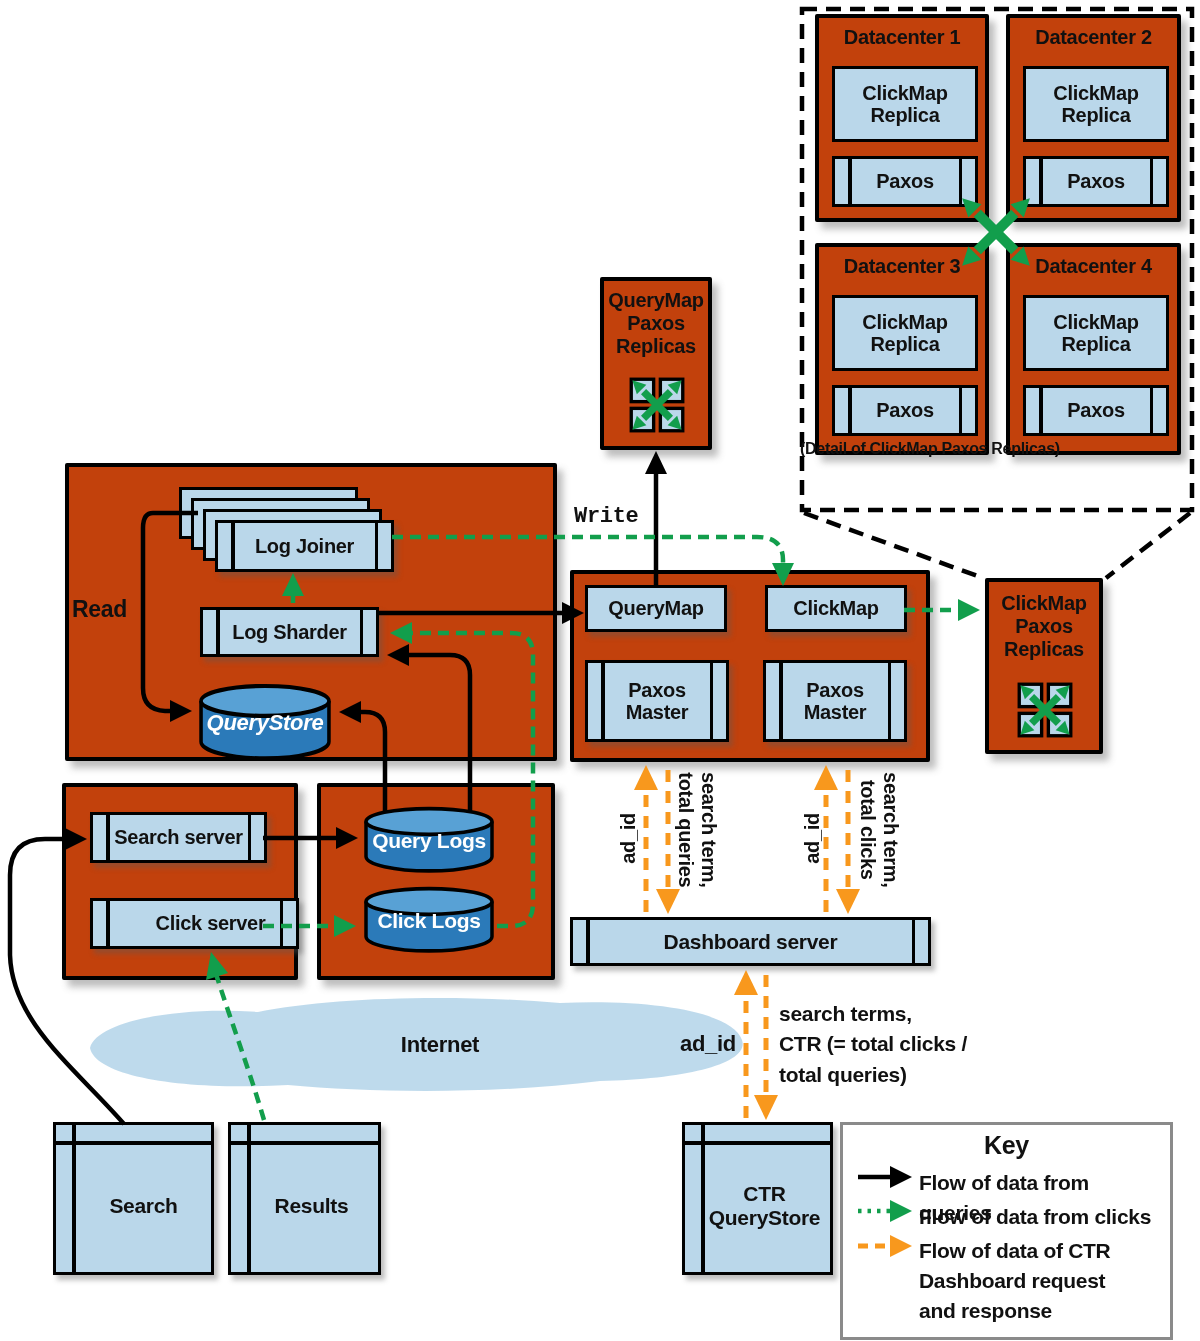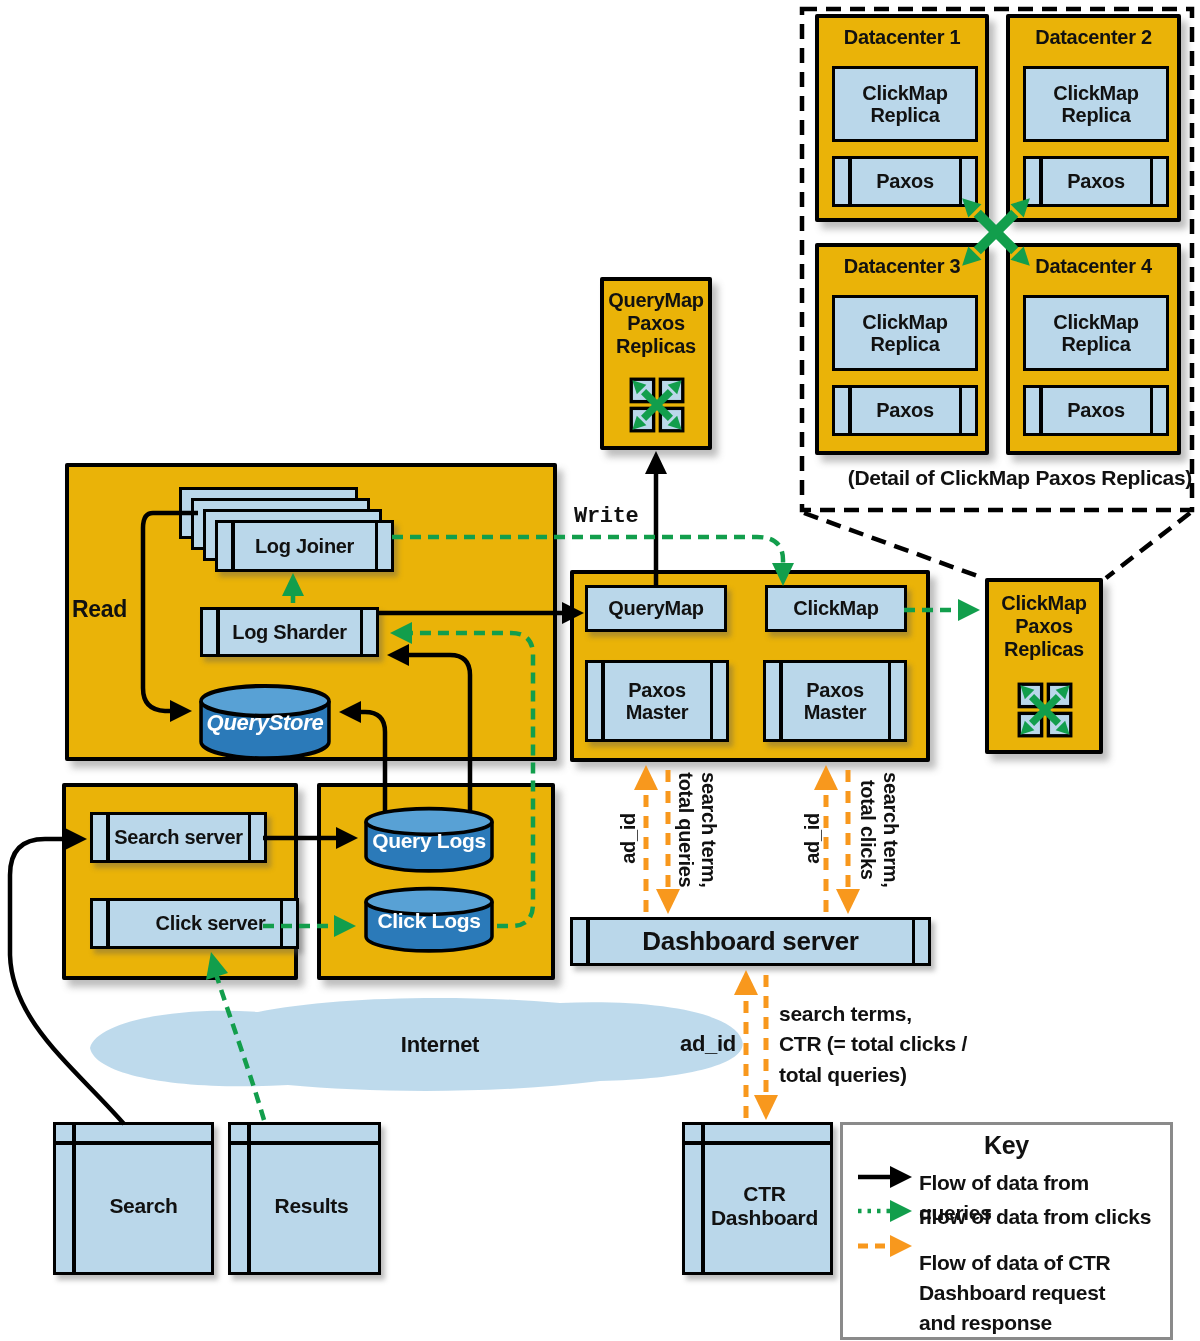--- a/index.html
+++ b/index.html
@@ -1,19 +1,19 @@
 <!DOCTYPE html>
 <html><head>
 <meta charset="utf-8">
 <style>
   html,body{margin:0;padding:0;background:#fff;}
   #diagram{position:relative;width:1200px;height:1341px;background:#fff;overflow:hidden;
     font-family:"Liberation Sans",sans-serif;color:#111;letter-spacing:-0.3px;}
   
-  .panel{position:absolute;background:#eab308;border:4px solid #000;border-radius:2px;
+  .panel{position:absolute;background:#c2410c;border:4px solid #000;border-radius:2px;
     box-shadow:6px 7px 7px rgba(110,110,110,.45);}
   
   .node{position:absolute;background:#bad7ea;border:3.5px solid #000;display:flex;
     align-items:center;justify-content:center;text-align:center;font-weight:600;
     font-size:20px;line-height:1.12;box-shadow:4px 5px 5px rgba(90,90,90,.4);}
   .flat{box-shadow:none;}
   .ml{white-space:pre-line;}
   
   .ebar::before,.ebar::after{content:"";position:absolute;top:0;bottom:0;width:3.5px;background:#000;}
   .ebar::before{left:13px;} .ebar::after{right:13px;}
@@ -63,21 +63,21 @@
     <div class="node flat ml dc-replica">ClickMap
 Replica</div>
     <div class="node flat ebar dc-paxos">Paxos</div>
   </div>
   <div class="panel" style="left:1006px;top:243px;width:167px;height:204px;">
     <div class="dc-title">Datacenter 4</div>
     <div class="node flat ml dc-replica">ClickMap
 Replica</div>
     <div class="node flat ebar dc-paxos">Paxos</div>
   </div>
-  <div class="lbl" style="left:800px;top:466px;width:392px;text-align:right;font-size:21px;">(Detail of ClickMap Paxos Replicas)</div>
+  <div class="lbl" style="left:800px;top:440px;width:392px;text-align:left;font-size:16px;">(Detail of ClickMap Paxos Replicas)</div>
 
   <div class="icon-x" style="left:960px;top:196px;width:72px;height:72px;">
     <svg viewBox="0 0 100 100">
       <g stroke="#129e4c" stroke-width="14" fill="#129e4c">
         <line x1="24" y1="24" x2="76" y2="76"></line>
           <line x1="76" y1="24" x2="24" y2="76"></line>
         <polygon points="3,3 11.5,29.9 29.9,11.5" stroke="none"></polygon>
         <polygon points="97,97 70.1,88.5 88.5,70.1" stroke="none"></polygon>
         <polygon points="97,3 70.1,11.5 88.5,29.9" stroke="none"></polygon>
         <polygon points="3,97 11.5,70.1 29.9,88.5" stroke="none"></polygon>
@@ -171,46 +171,46 @@
 
   <div class="panel" style="left:570px;top:570px;width:352px;height:184px;"></div>
   <div class="node" style="left:585px;top:585px;width:136px;height:41px;">QueryMap</div>
   <div class="node" style="left:765px;top:585px;width:136px;height:41px;">ClickMap</div>
   <div class="node ebar ml" style="left:585px;top:660px;width:138px;height:76px;">Paxos
 Master</div>
   <div class="node ebar ml" style="left:763px;top:660px;width:138px;height:76px;">Paxos
 Master</div>
   <div class="lbl" style="left:574px;top:504px;font-size:22px;font-family:Liberation Mono, monospace;">Write</div>
 
-  <div class="node ebar" style="left:570px;top:917px;width:355px;height:43px;font-size:26px;">Dashboard server</div>
+  <div class="node ebar" style="left:570px;top:917px;width:355px;height:43px;font-size:21px;">Dashboard server</div>
 
   <div class="vlabel" style="left:598px;top:827px;width:60px;transform:rotate(-90deg);">ad_id</div>
   <div class="vlabel ml" style="left:639px;top:807px;width:116px;transform:rotate(90deg);">search term,
 total queries</div>
   <div class="vlabel" style="left:782px;top:827px;width:60px;transform:rotate(-90deg);">ad_id</div>
   <div class="vlabel ml" style="left:821px;top:807px;width:116px;transform:rotate(90deg);">search term,
 total clicks</div>
 
   <div class="lbl" style="left:662px;top:1031px;width:74px;text-align:right;font-size:22px;">ad_id</div>
   <div class="lbl ml" style="left:779px;top:999px;width:240px;font-size:21px;line-height:1.45;">search terms,
 CTR (= total clicks /
 total queries)</div>
 
   <div class="lbl" style="left:380px;top:1032px;width:120px;text-align:center;font-size:22px;font-weight:600;">Internet</div>
 
   <div class="node ml winbox" style="left:53px;top:1122px;width:135px;height:133px;padding-left:20px;">Search</div>
   <div class="node ml winbox" style="left:228px;top:1122px;width:133px;height:133px;">Results</div>
   <div class="node ml winbox" style="left:682px;top:1122px;width:131px;height:133px;">CTR
-Dashboard</div>
+QueryStore</div>
 
   <div class="keybox" style="left:840px;top:1122px;width:327px;height:212px;">
     <div class="key-title">Key</div>
     <div class="key-entry" style="left:76px;top:43px;width:245px;">Flow of data from queries</div>
     <div class="key-entry" style="left:76px;top:77px;width:245px;">Flow of data from clicks</div>
-    <div class="key-entry" style="left:76px;top:111px;width:228px;margin-top:12px;">Flow of data of CTR Dashboard request and response</div>
+    <div class="key-entry" style="left:76px;top:111px;width:228px;">Flow of data of CTR Dashboard request and response</div>
   </div>
 
   <svg id="flows" width="1200" height="1341" viewBox="0 0 1200 1341">
 
     <path d="M 90,1048 C 96,1022 175,1006 258,1012 C 330,997 455,994 560,1003
              C 662,999 733,1014 742,1040 C 750,1063 688,1079 600,1081 C 498,1094 372,1093 288,1085
              C 185,1091 96,1077 90,1048 Z" fill="#b9d7ea" opacity="0.92"></path>
 
     <g stroke="#000" stroke-width="4.5" fill="none" stroke-dasharray="15 9">
       <rect x="802" y="9" width="390" height="501"></rect>

